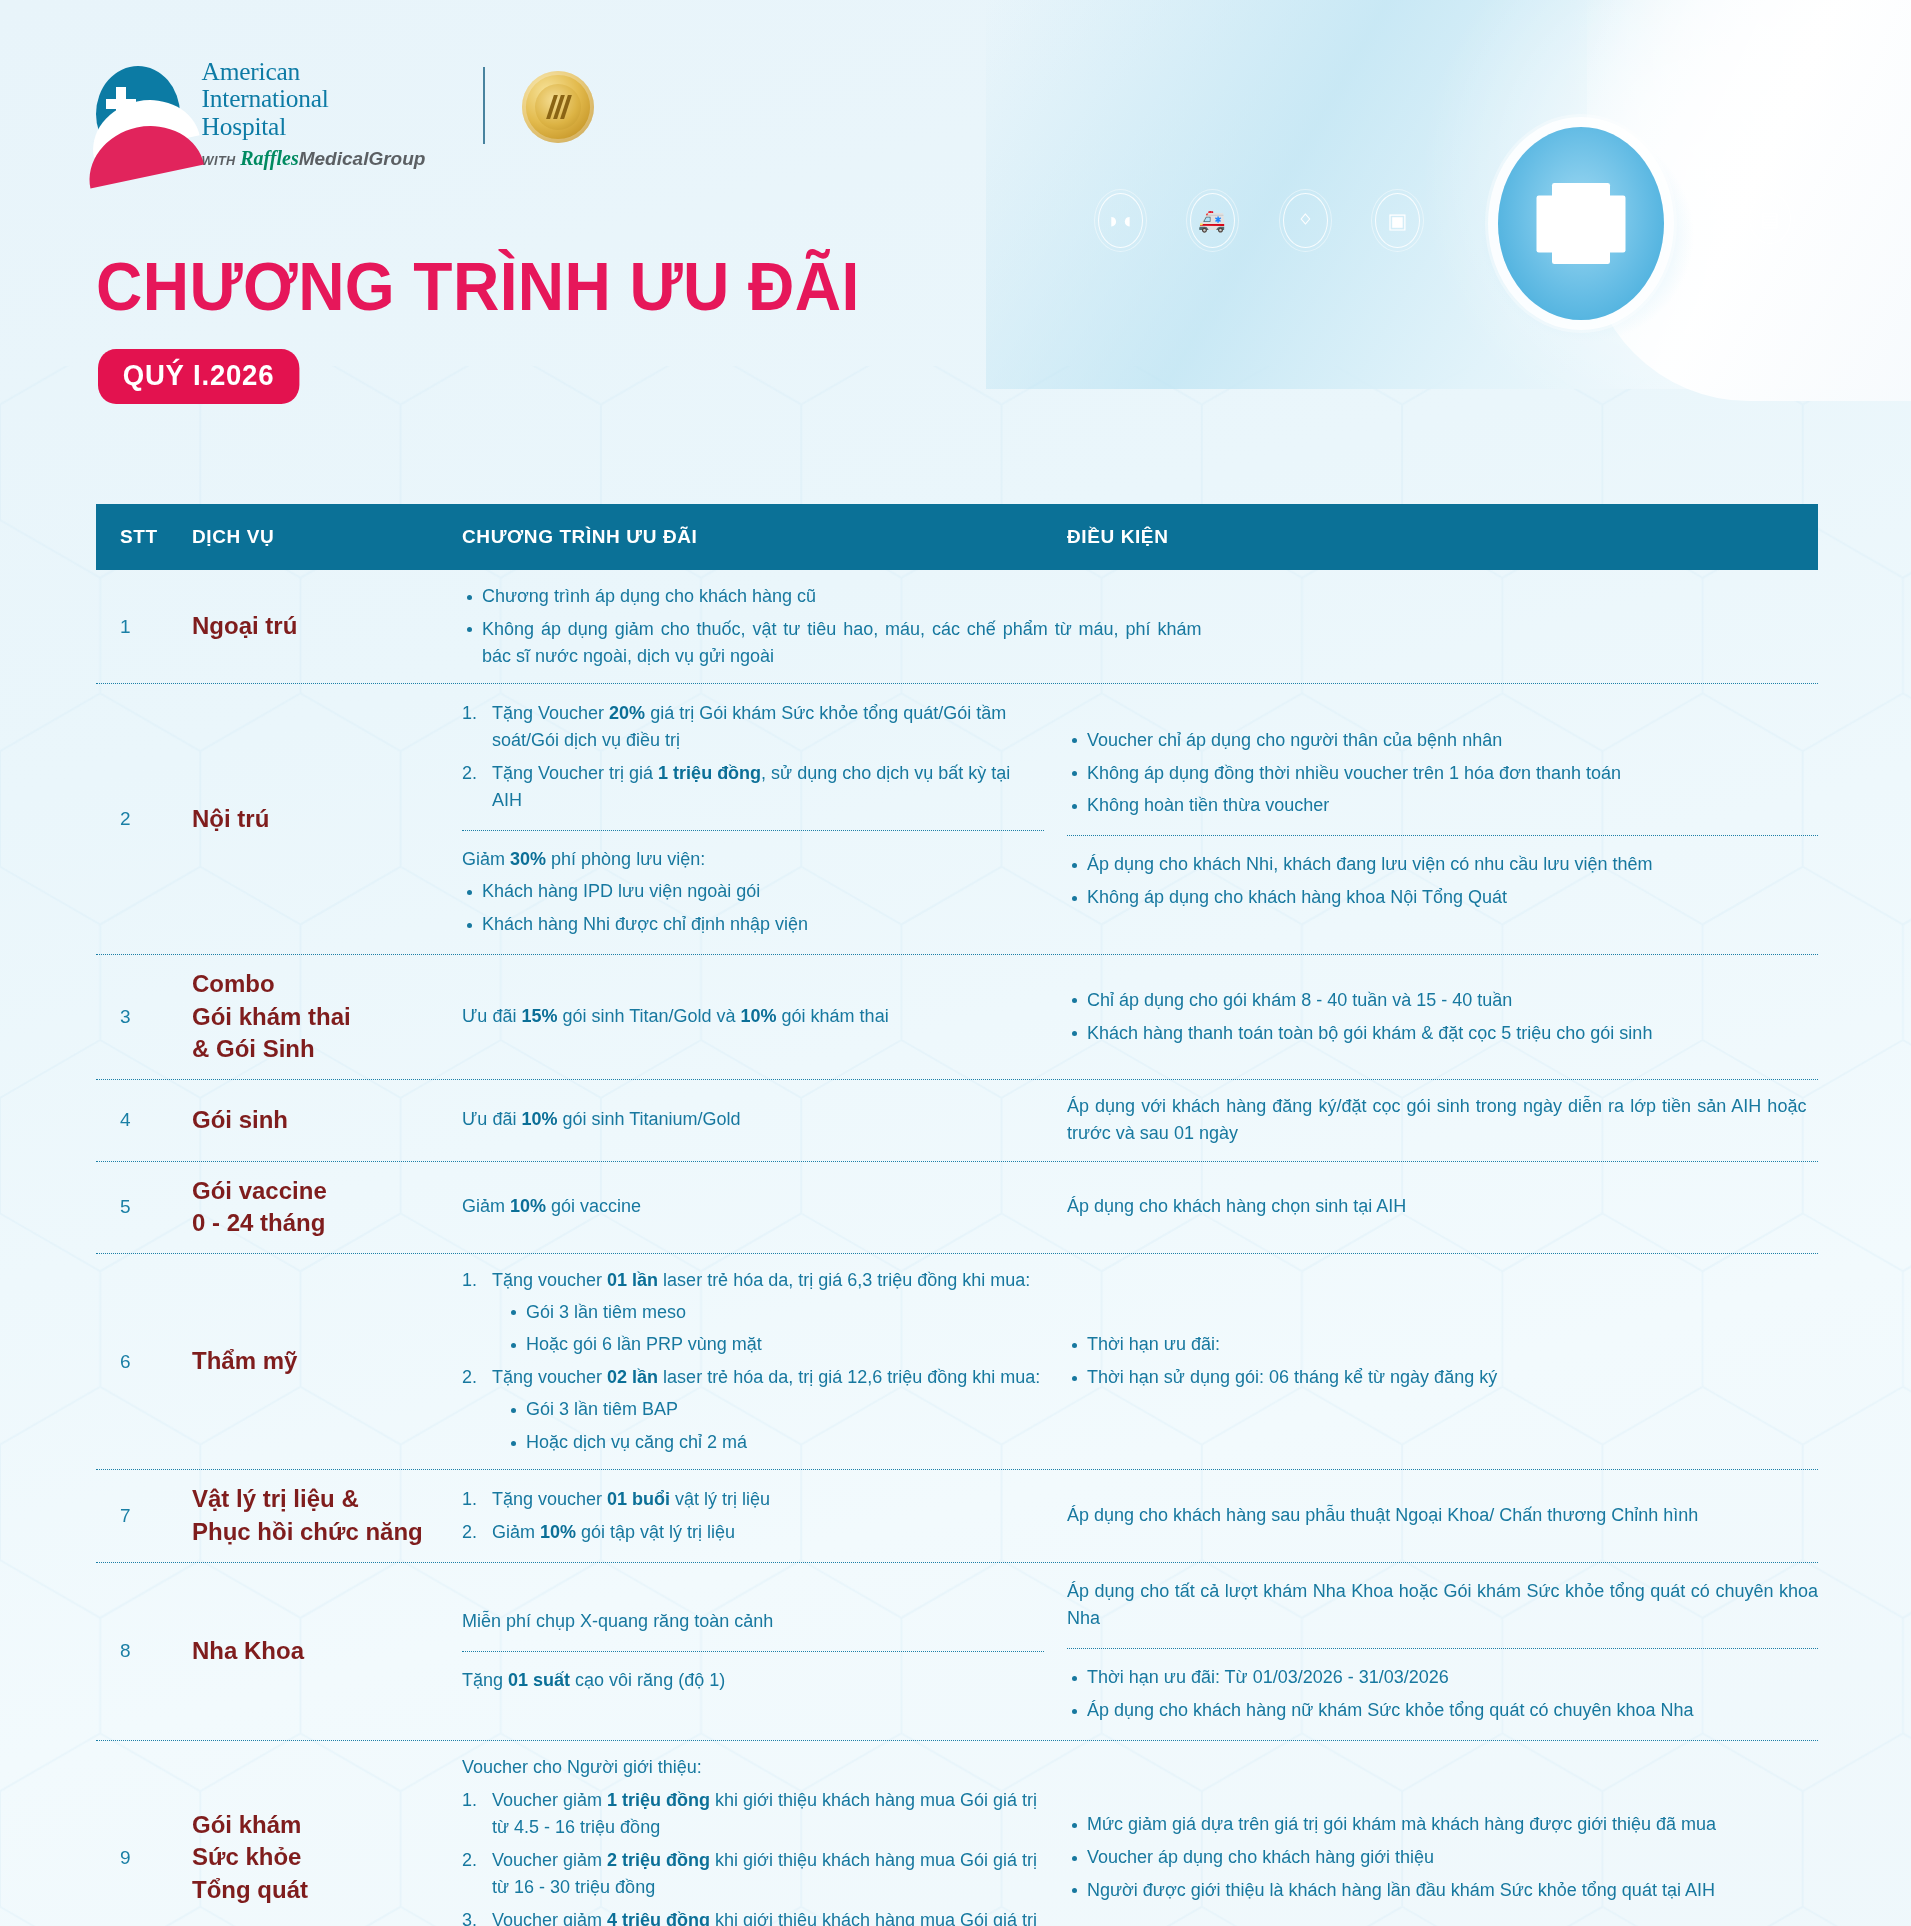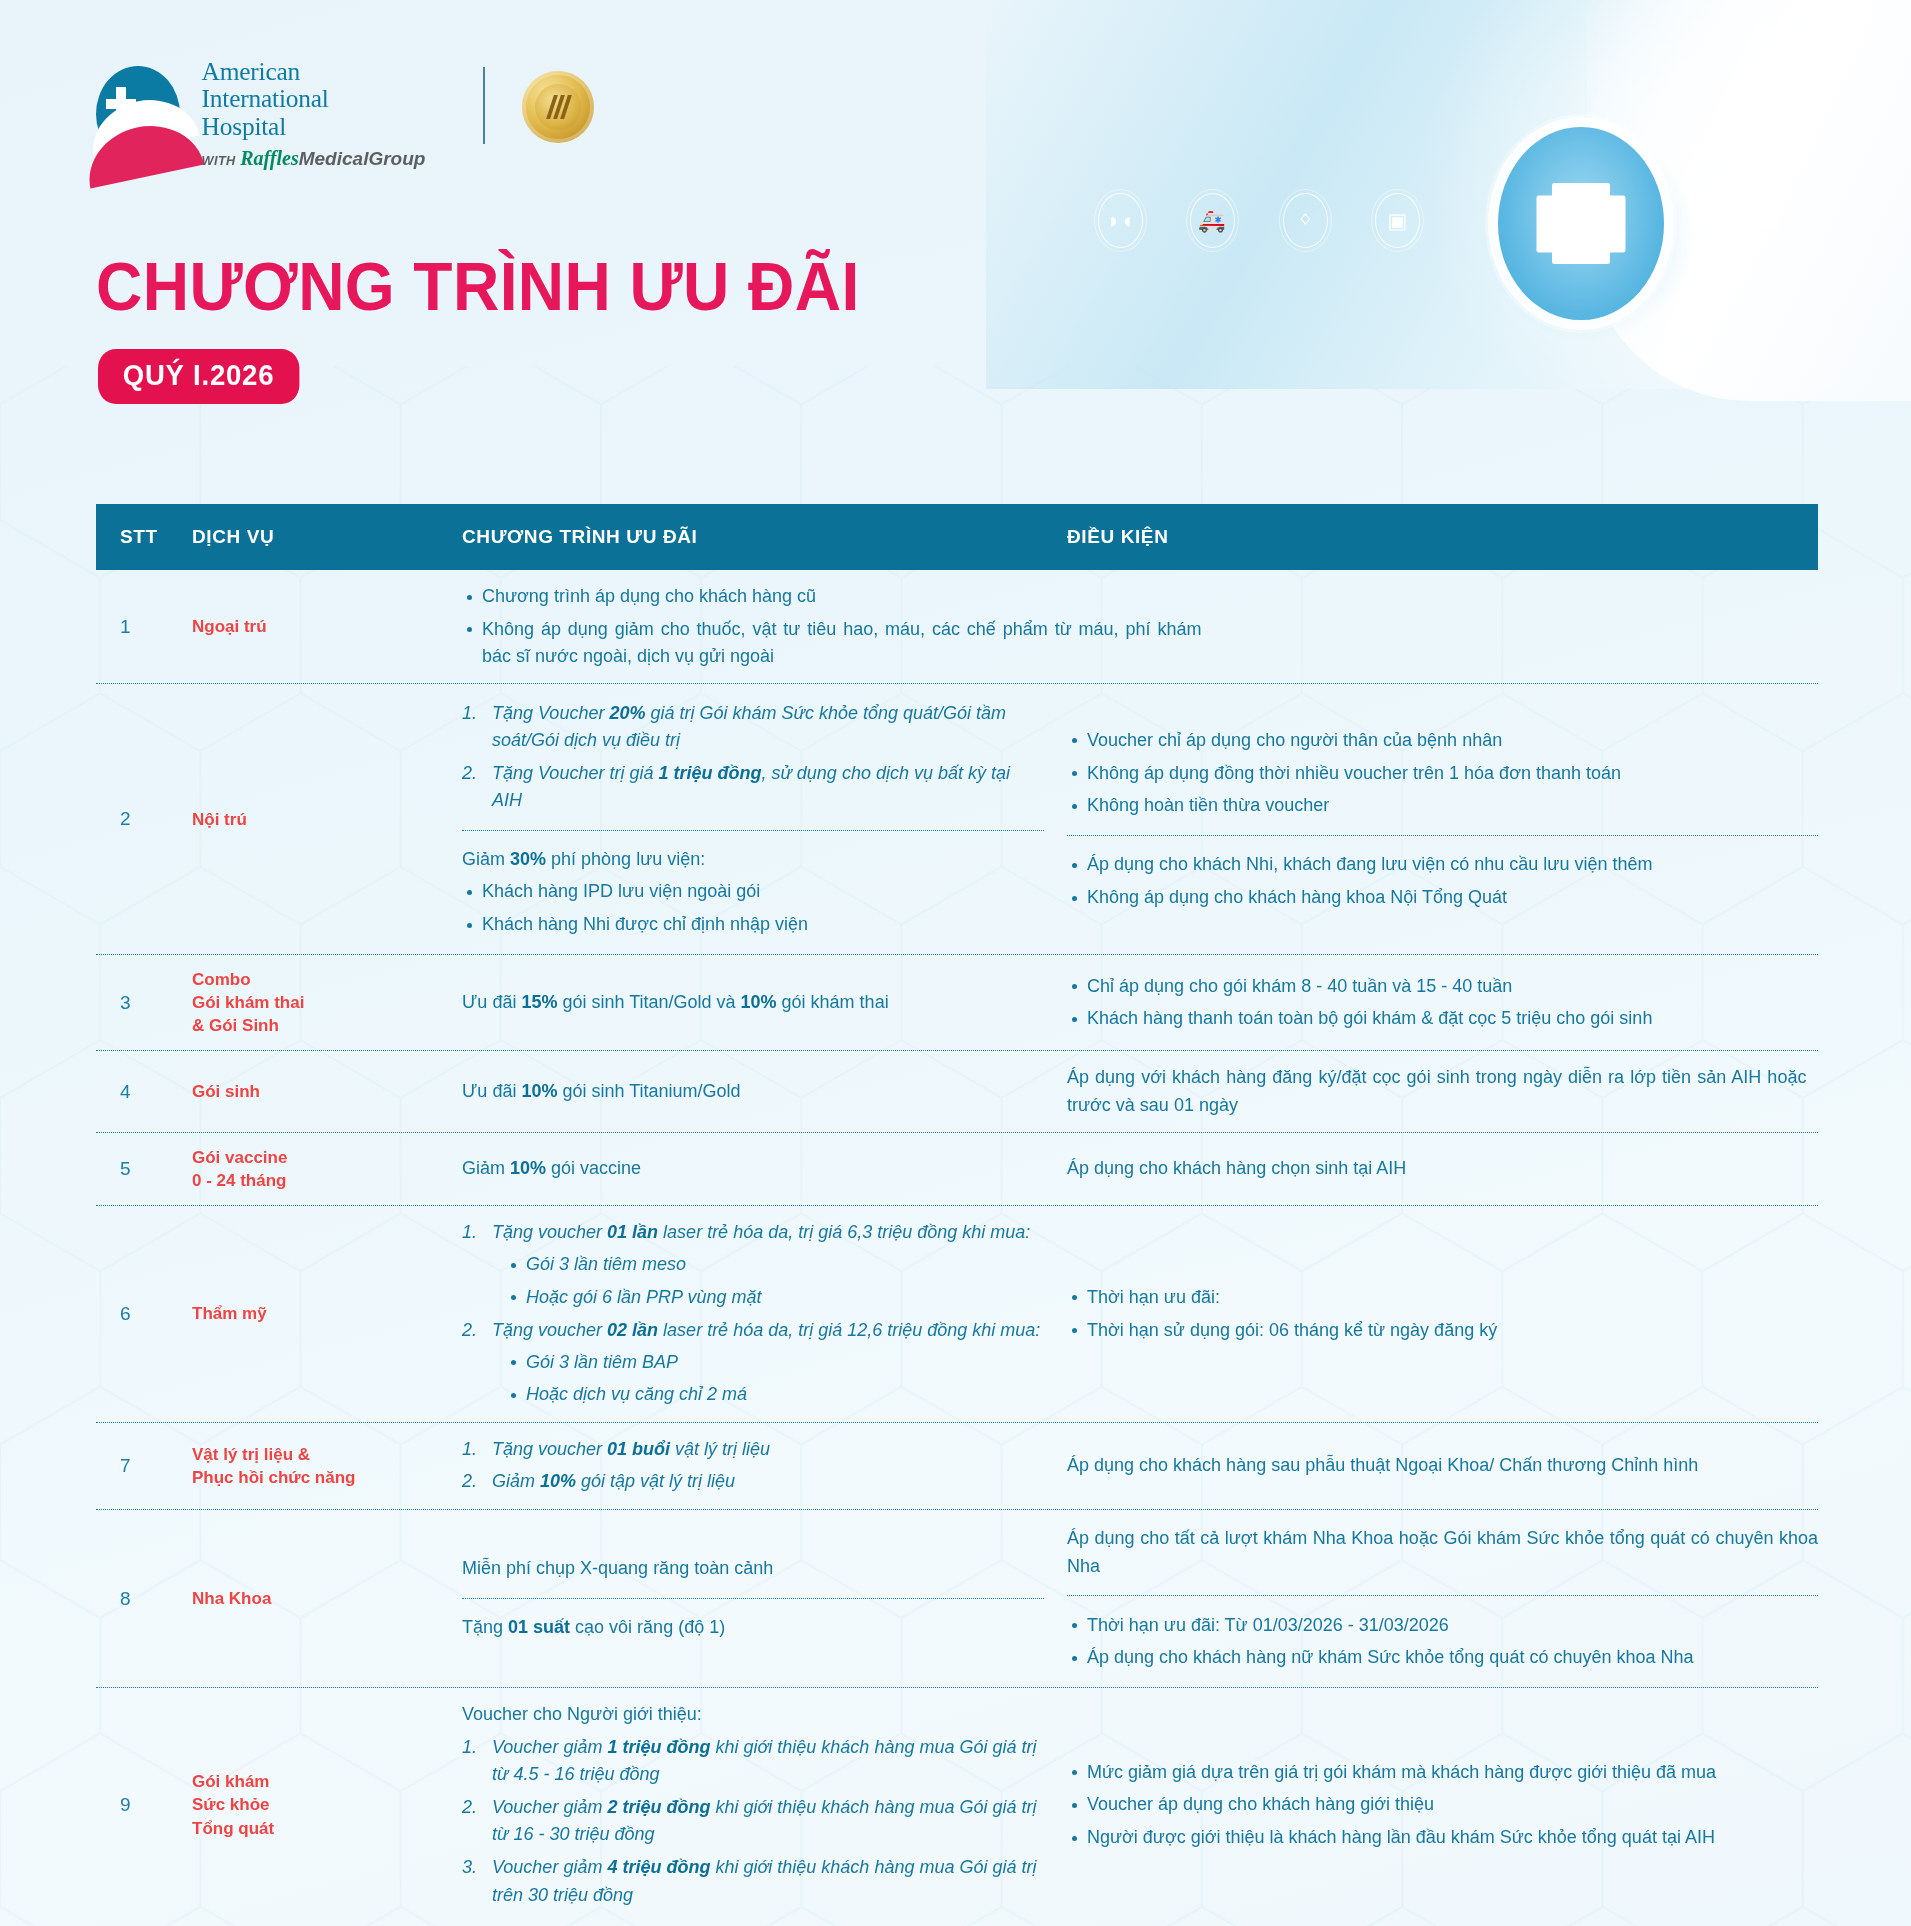--- a/index.html
+++ b/index.html
@@ -259,21 +259,21 @@
   .trow:last-child { border-bottom: none; }
 
   .cell { padding: 13px 11.6px 13px 0; }
   .cell.stt {
     width: 96px; padding-left: 24px;
     font-size: 19px; color: #1a7fa5;
     display: flex; align-items: center;
   }
   .cell.svc {
     width: 270px;
-    font-size: 17px; font-weight: 900; color: #ef4444;
+    font-size: 24px; font-weight: 900; color: #7f1d1d;
     line-height: 1.36;
     display: flex; align-items: center;
   }
   .cell.prog {
     width: 605px;
     font-size: 18px; color: #17789f;
     line-height: 1.52;
     display: flex; flex-direction: column; justify-content: center;
     padding-right: 23px;
   }
@@ -320,21 +320,20 @@
     border-top: 4.2px solid transparent;
     border-bottom: 4.2px solid transparent;
   }
 
   ol.num { list-style: none; counter-reset: n; }
   ol.num > li {
     counter-increment: n;
     position: relative;
     padding-left: 30px;
     margin-bottom: 5.4px;
-    font-style: italic;
   }
   ol.num > li:last-child { margin-bottom: 0; }
   ol.num > li::before {
     content: counter(n) ".";
     position: absolute;
     left: 0; top: 0;
     width: 24px;
   }
   ol.num ul.bul { margin-top: 4.6px; margin-left: 14px; }
 

